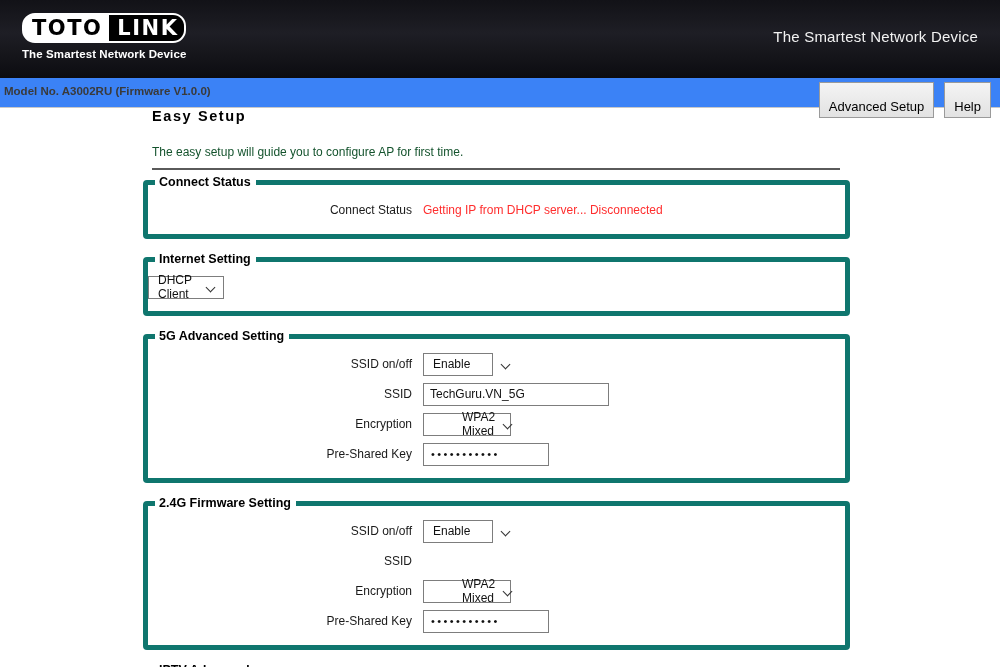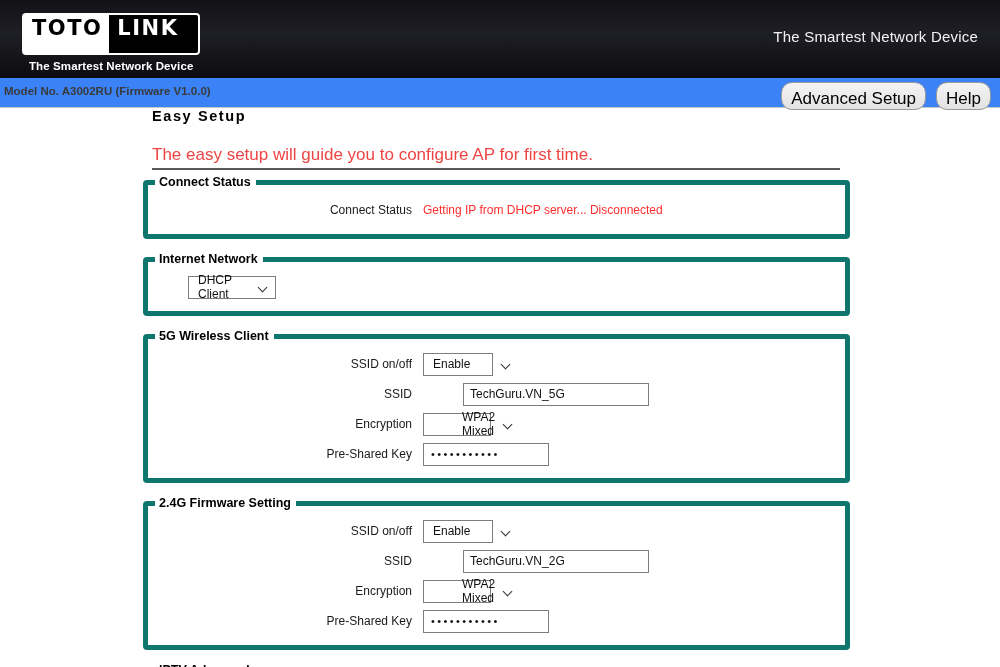--- a/index.html
+++ b/index.html
@@ -18,36 +18,36 @@
     background: linear-gradient(180deg, #121217 0%, #1e1e25 42%, #15151a 72%, #0c0c10 100%);
     overflow: hidden;
   }
   .logo-wrap {
     position: absolute;
     left: 22px; top: 13px;
   }
   .logo-box {
     display: flex;
     border: 2px solid #ffffff;
-    border-radius: 4px;
+    border-radius: 13px;
     overflow: hidden;
-    height: 42px;
+    height: 30px;
     background: #ffffff;
   }
   .logo-toto, .logo-link {
     font-family: "DejaVu Sans", sans-serif;
     font-weight: 700;
     font-size: 21px;
     letter-spacing: 1.5px;
     line-height: 26px;
     padding: 0 7px 0 8px;
     display: block;
   }
   .logo-toto { background: #ffffff; color: #000000; }
-  .logo-link { background: #000000; color: #ffffff; padding-right: 20px; }
+  .logo-link { background: #000000; color: #ffffff; padding-right: 6px; }
   .logo-tag {
     color: #ffffff;
     font-size: 11.5px;
     font-weight: 700;
     margin-top: 5px;
     text-align: center;
     letter-spacing: 0.1px;
   }
   .header-title {
     position: absolute;
@@ -72,45 +72,45 @@
     color: #3a3a3a;
   }
   .subheader-btns {
     position: absolute;
     right: 9px; top: 4px;
     display: flex;
     gap: 10px;
   }
   .btn {
     font-family: "Liberation Sans", sans-serif;
-    font-size: 17px;
+    font-size: 13px;
     color: #000000;
     background: linear-gradient(180deg, #f4f4f4 0%, #e2e2e2 100%);
     border: 1px solid #9a9a9a;
-    border-radius: 11px;
-    padding: 9px 9px 4px;
+    border-radius: 0;
+    padding: 17px 9px 4px;
     cursor: pointer;
     line-height: 13px;
   }
 
   
   .main { position: relative; padding: 0; }
   .page-title {
     position: absolute;
     left: 152px; top: 0;
     font-size: 14.5px;
     font-weight: 700;
     color: #000000;
     letter-spacing: 1.6px;
   }
   .page-sub {
     position: absolute;
     left: 152px; top: 37px;
-    font-size: 17px;
-    color: #ef4444;
+    font-size: 12px;
+    color: #14532d;
   }
   .hr {
     position: absolute;
     left: 152px; top: 60px;
     width: 688px; height: 2px;
     background: #5a5a5a;
   }
 
   .sections { position: absolute; left: 143px; top: 67px; width: 707px; }
 
@@ -171,35 +171,34 @@
   }
   .select .chev::before {
     content: "";
     position: absolute;
     left: 0; top: 1px;
     width: 6px; height: 6px;
     border-right: 1.4px solid #333;
     border-bottom: 1.4px solid #333;
     transform: rotate(45deg);
   }
-  .select.w-wan { width: 88px; margin-left: 40px; }
+  .select.w-wan { width: 76px; }
   .select.w-onoff { width: 70px; gap: 32px; }
-  .select.w-enc { width: 68px; padding-left: 38px; }
+  .select.w-enc { width: 88px; padding-left: 38px; }
 
   .text-input {
     border: 1px solid #7d7d7d;
     background: #ffffff;
     height: 23px;
     width: 186px;
     font-family: "Liberation Sans", sans-serif;
     font-size: 12px;
     color: #111111;
     padding: 0 6px;
     outline: none;
-    margin-left: 40px;
   }
   .pw-input {
     border: 1px solid #7d7d7d;
     background: #ffffff;
     height: 23px;
     width: 126px;
     display: flex;
     align-items: center;
     padding: 0 7px;
     letter-spacing: 2.4px;
@@ -244,35 +243,35 @@
         <div class="row">
           <div class="label">Connect Status</div>
           <div class="field">
             <span class="status-value">Getting IP from DHCP server... Disconnected</span>
           </div>
         </div>
       </div>
     </fieldset>
 
     <fieldset class="card">
-      <legend>Internet Network</legend>
+      <legend>Internet Setting</legend>
       <div class="rows">
         <div class="row">
           <div class="field">
             <div class="select w-wan">
               <span>DHCP Client</span>
               <span class="chev"></span>
             </div>
           </div>
         </div>
       </div>
     </fieldset>
 
     <fieldset class="card">
-      <legend>5G Wireless Client</legend>
+      <legend>5G Advanced Setting</legend>
       <div class="rows">
         <div class="row">
           <div class="label">SSID on/off</div>
           <div class="field">
             <div class="select w-onoff">
               <span>Enable</span>
               <span class="chev"></span>
             </div>
           </div>
         </div>
@@ -307,23 +306,20 @@
           <div class="label">SSID on/off</div>
           <div class="field">
             <div class="select w-onoff">
               <span>Enable</span>
               <span class="chev"></span>
             </div>
           </div>
         </div>
         <div class="row">
           <div class="label">SSID</div>
-          <div class="field">
-            <input class="text-input" type="text" value="TechGuru.VN_2G" style="">
-          </div>
         </div>
         <div class="row">
           <div class="label">Encryption</div>
           <div class="field">
             <div class="select w-enc">
               <span>WPA2 Mixed</span>
               <span class="chev"></span>
             </div>
           </div>
         </div>

